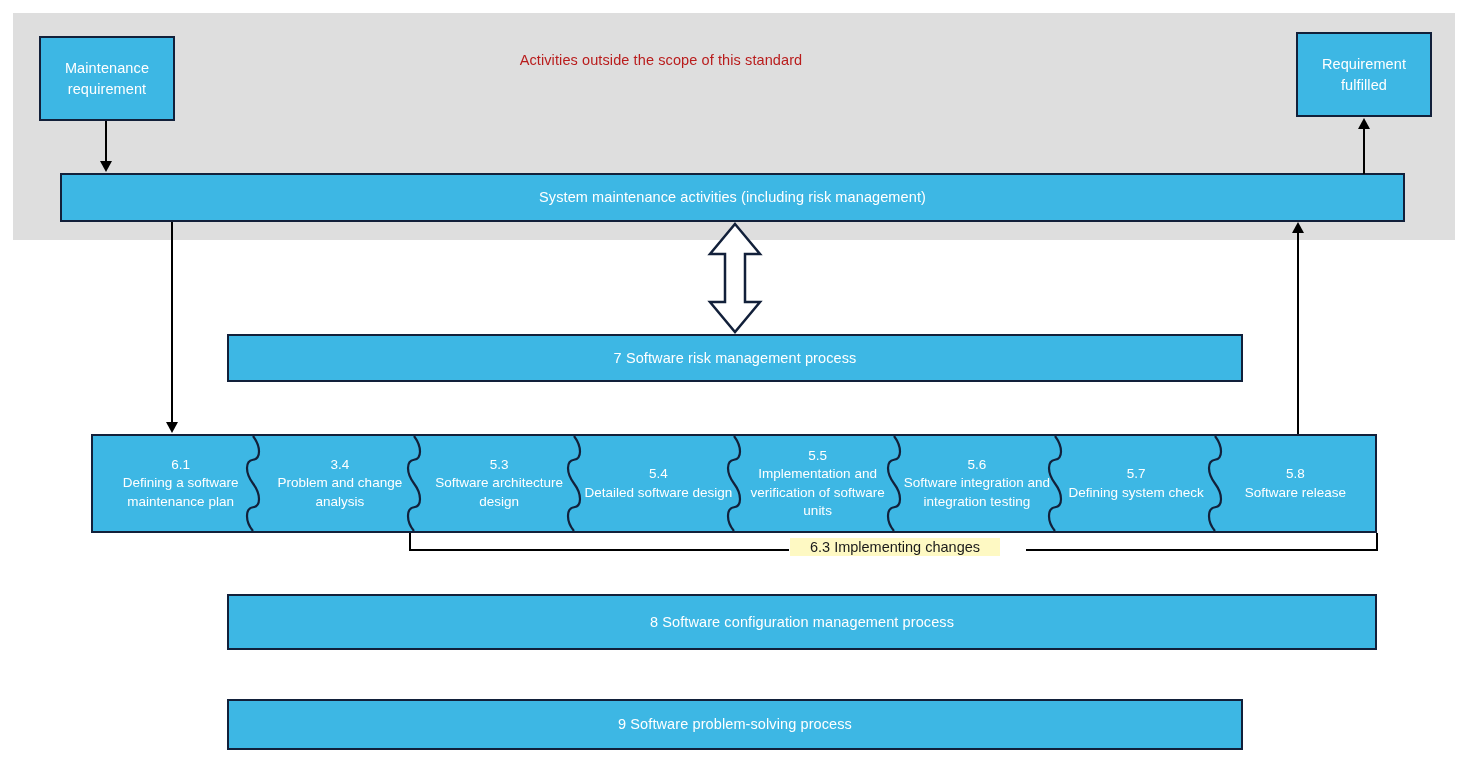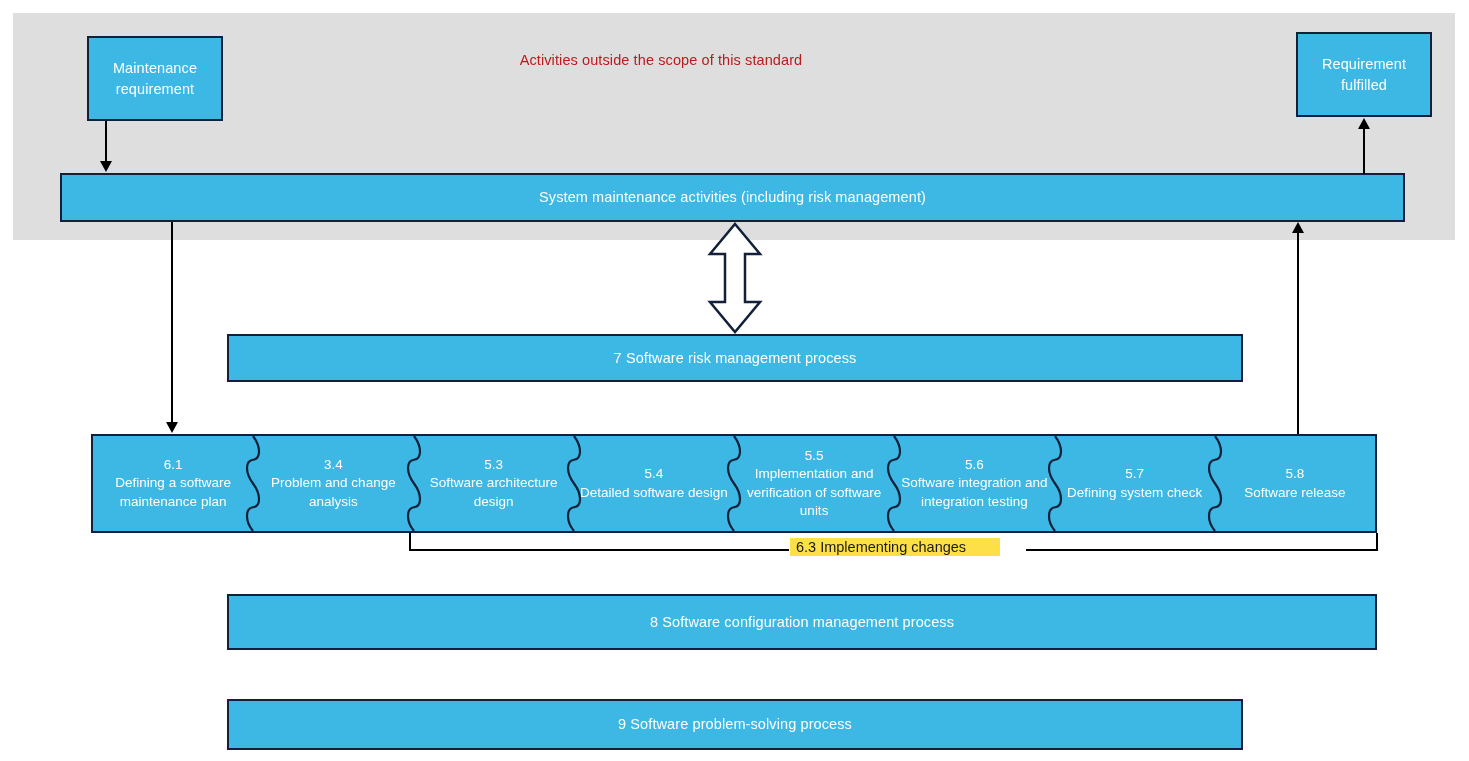--- a/index.html
+++ b/index.html
@@ -49,21 +49,21 @@
     align-items: center;
     justify-content: center;
     text-align: center;
     font-size: 14.5px;
     line-height: 1.42;
     letter-spacing: 0.1px;
   }
 
   
   #box-maintenance-requirement {
-    left: 39px;  top: 36px;  width: 136px; height: 85px; margin-left: 48px;
+    left: 39px;  top: 36px;  width: 136px; height: 85px;
   }
   #box-requirement-fulfilled {
     left: 1296px; top: 32px; width: 136px; height: 85px;
   }
 
   
   #bar-system-maintenance {
     left: 60px;  top: 173px;  width: 1345px; height: 49px;
   }
   #bar-risk-management {
@@ -80,20 +80,21 @@
   #lifecycle-bar {
     position: absolute;
     left: 91px;
     top: 434px;
     width: 1286px;
     height: 99px;
     border: 2px solid #12203a;
     box-sizing: border-box;
     background: #3DB7E4;
     display: flex;
+    padding-left: 8px;
   }
   .lc-seg {
     position: relative;
     flex: 1 1 0;
     display: flex;
     flex-direction: column;
     align-items: center;
     justify-content: center;
     color: #ffffff;
     font-size: 13.5px;
@@ -173,24 +174,24 @@
     bottom: 0;
     height: 2px;
     width: 352px;
     background: #000000;
   }
   #bracket-63-label {
     position: absolute;
     left: 790px;
     top: 538px;
     width: 210px;
-    text-align: left;
+    text-align: center;
     font-size: 14.5px;
     color: #1a1a1a;
-    background: #fde047;
+    background: #fef9c3;
     padding: 1px 6px;
     box-sizing: border-box;
   }
 </style>
 </head>
 <body>
 
 <div id="canvas">
 
   <div class="scope-band"></div>

